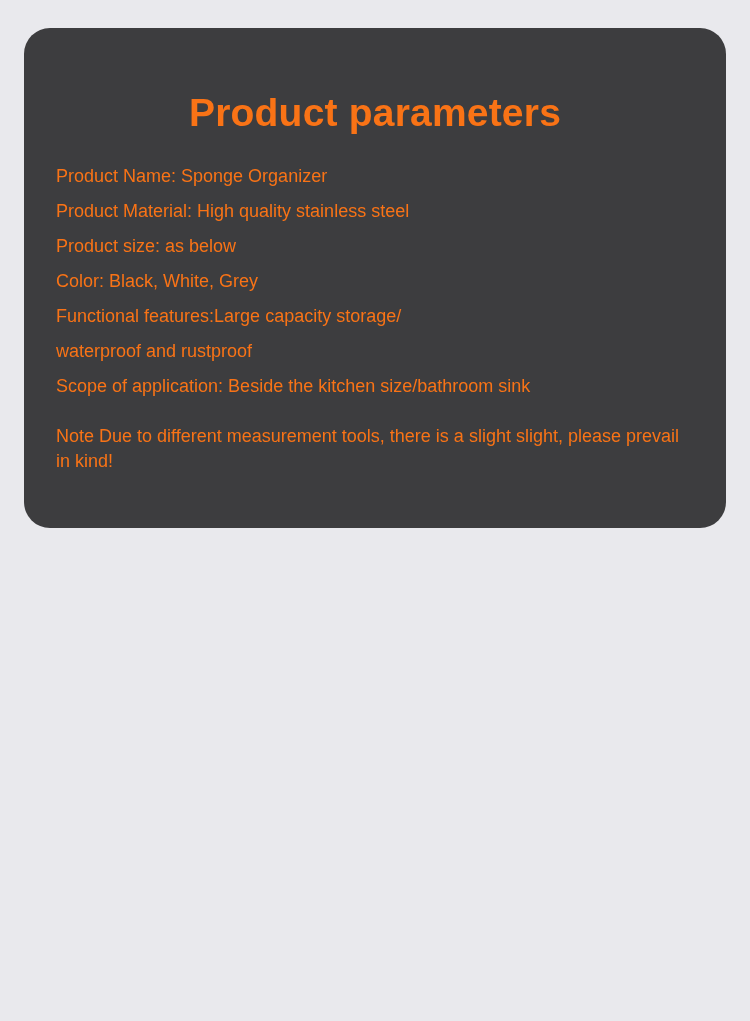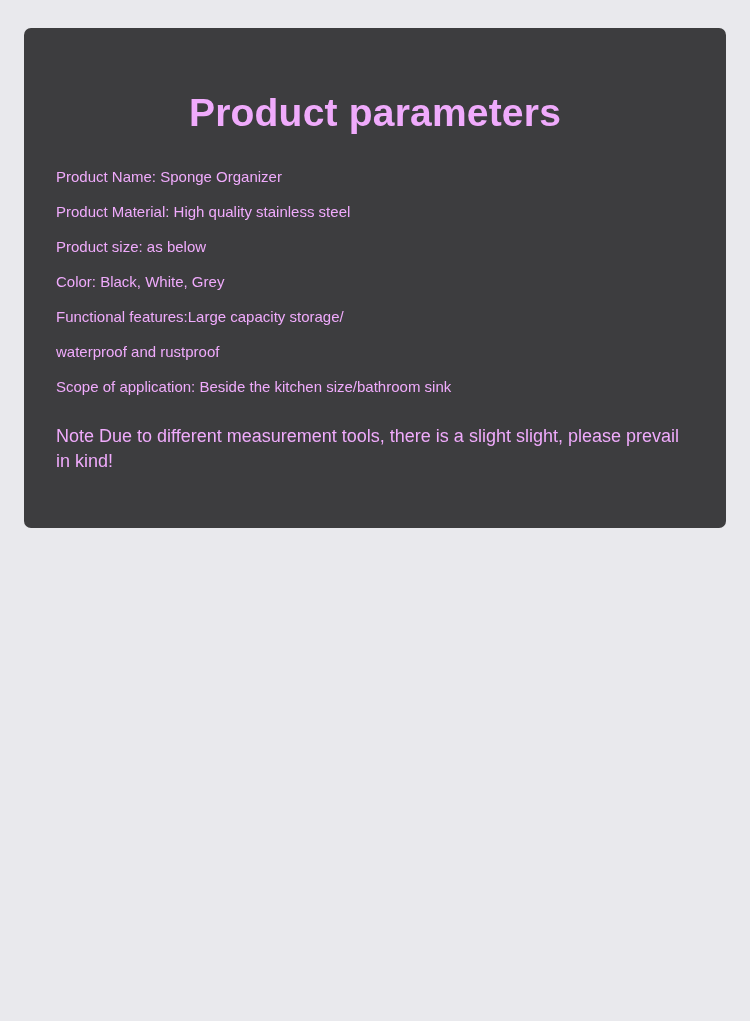--- a/index.html
+++ b/index.html
@@ -16,35 +16,35 @@
   }
 
   
   .params-card {
     position: absolute;
     left: 24px;
     top: 28px;
     width: 702px;
     height: 500px;
     background: #3d3d3f;
-    border-radius: 7px;
+    border-radius: 26px;
     box-sizing: border-box;
     padding: 26px 30px 0 30px;
-    color: #f0abfc;
+    color: #f97316;
   }
   .params-title {
     text-align: center;
     font-size: 39px;
     font-weight: bold;
     letter-spacing: 0.2px;
     margin: 38px 0 24px 0;
     line-height: 1.1;
   }
   .param-line {
-    font-size: 15px;
+    font-size: 18px;
     line-height: 35px;
     white-space: nowrap;
     margin-left: 2px;
   }
   .note {
     font-size: 18px;
     line-height: 25px;
     margin-top: 20px;
     margin-left: 2px;
     max-width: 640px;

